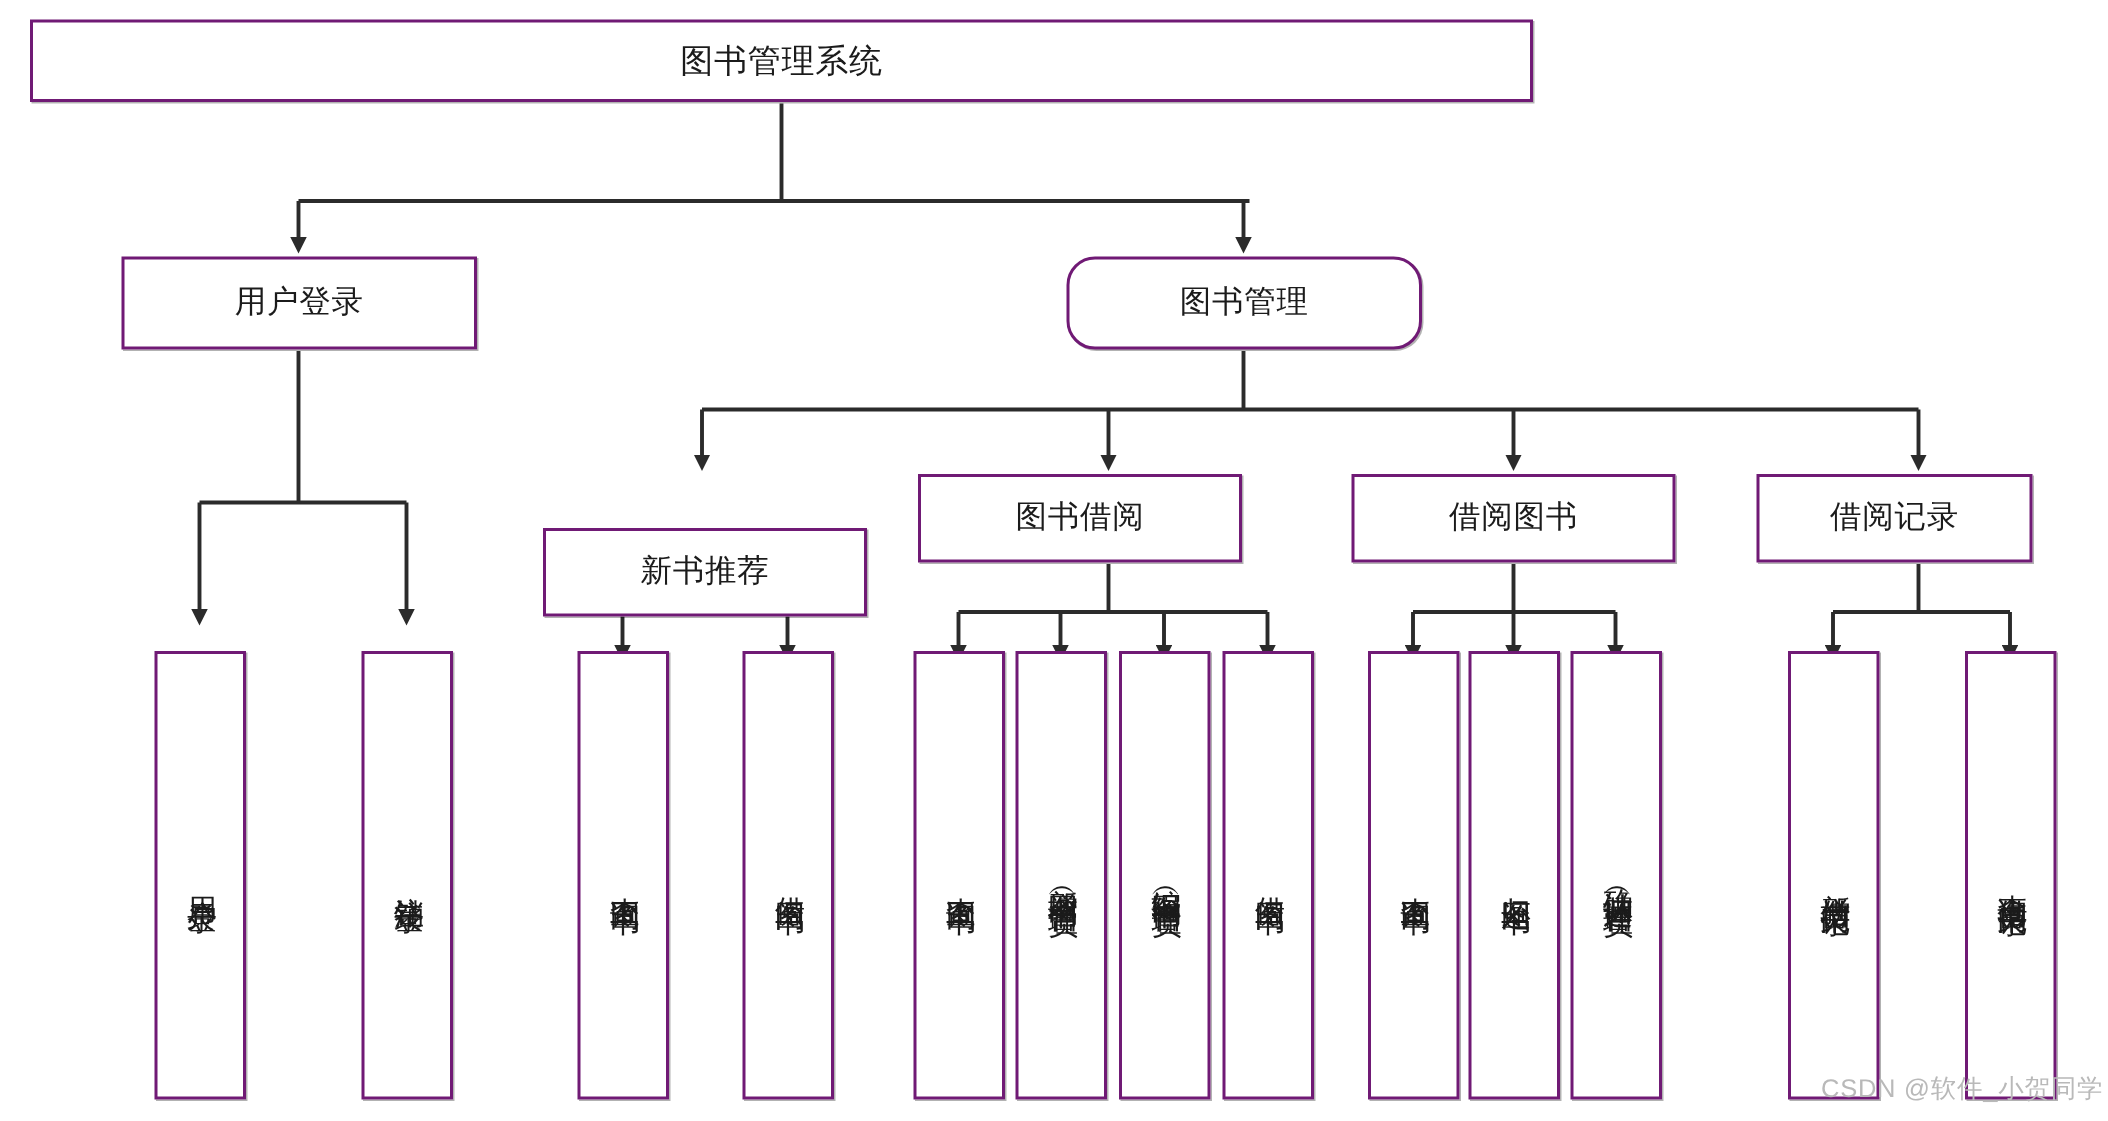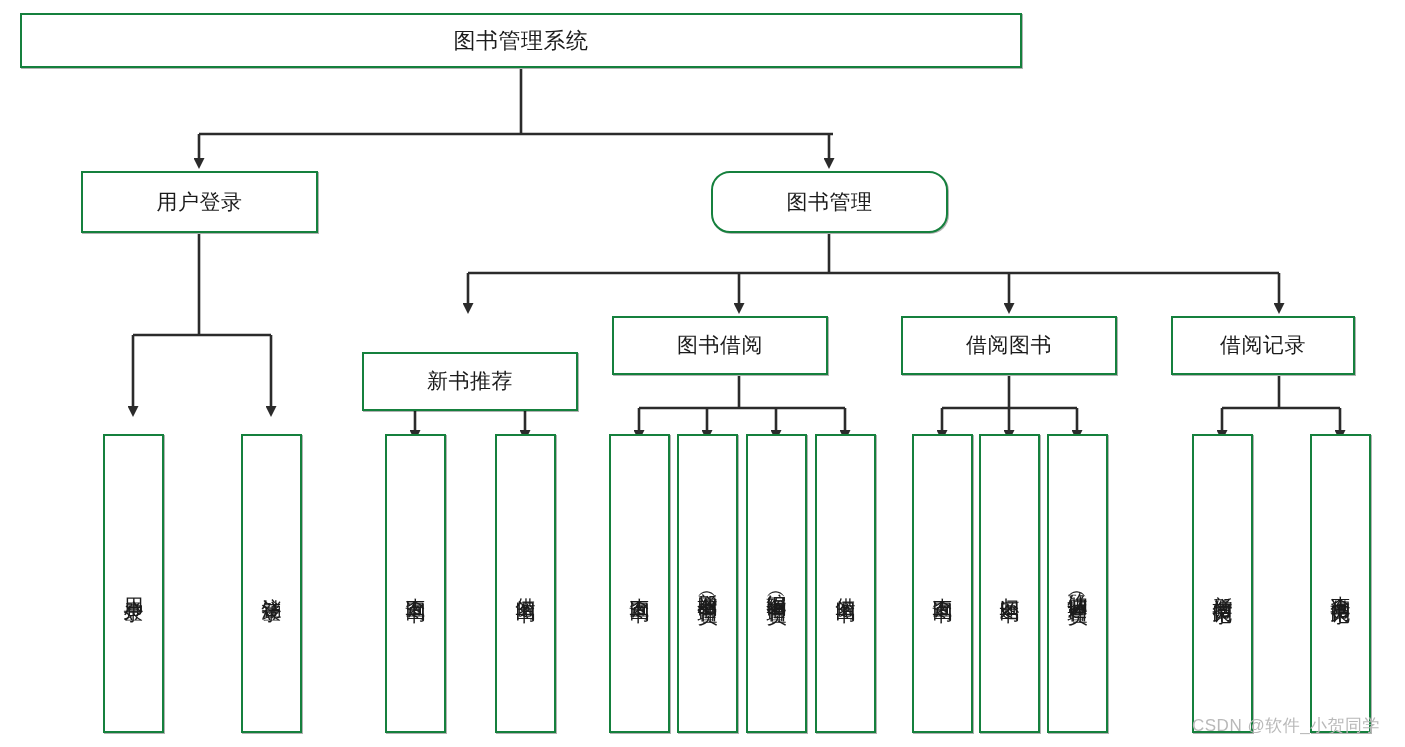--- a/index.html
+++ b/index.html
@@ -23,21 +23,21 @@
     left: 0;
     top: 0;
     width: 1405px;
     height: 747px;
     pointer-events: none;
   }
   .node {
     position: absolute;
     box-sizing: border-box;
     background: #ffffff;
-    border: 2px solid #15803d;
+    border: 2px solid #701a75;
     display: flex;
     align-items: center;
     justify-content: center;
     color: #1b1b1b;
     box-shadow: 1px 1px 0 rgba(0,0,0,0.30);
   }
   .node .label {
     text-align: center;
     line-height: 1.18;
     letter-spacing: 0.5px;
@@ -191,15 +191,15 @@
     <span class="label">确认归还（管理员）</span>
   </div>
 
   <div class="node v" style="left:1192px; top:434px; width:61px; height:299px;">
     <span class="label">新增借阅记录</span>
   </div>
   <div class="node v" style="left:1310px; top:434px; width:61px; height:299px;">
     <span class="label">查询借阅记录</span>
   </div>
 
-  <div class="watermark" style="left:1192px; top:714px;">CSDN @软件_小贺同学</div>
+  <div class="watermark" style="left:1192px; top:714px;padding-left:22px;">CSDN @软件_小贺同学</div>
 
 </div>
 
 </body></html>

